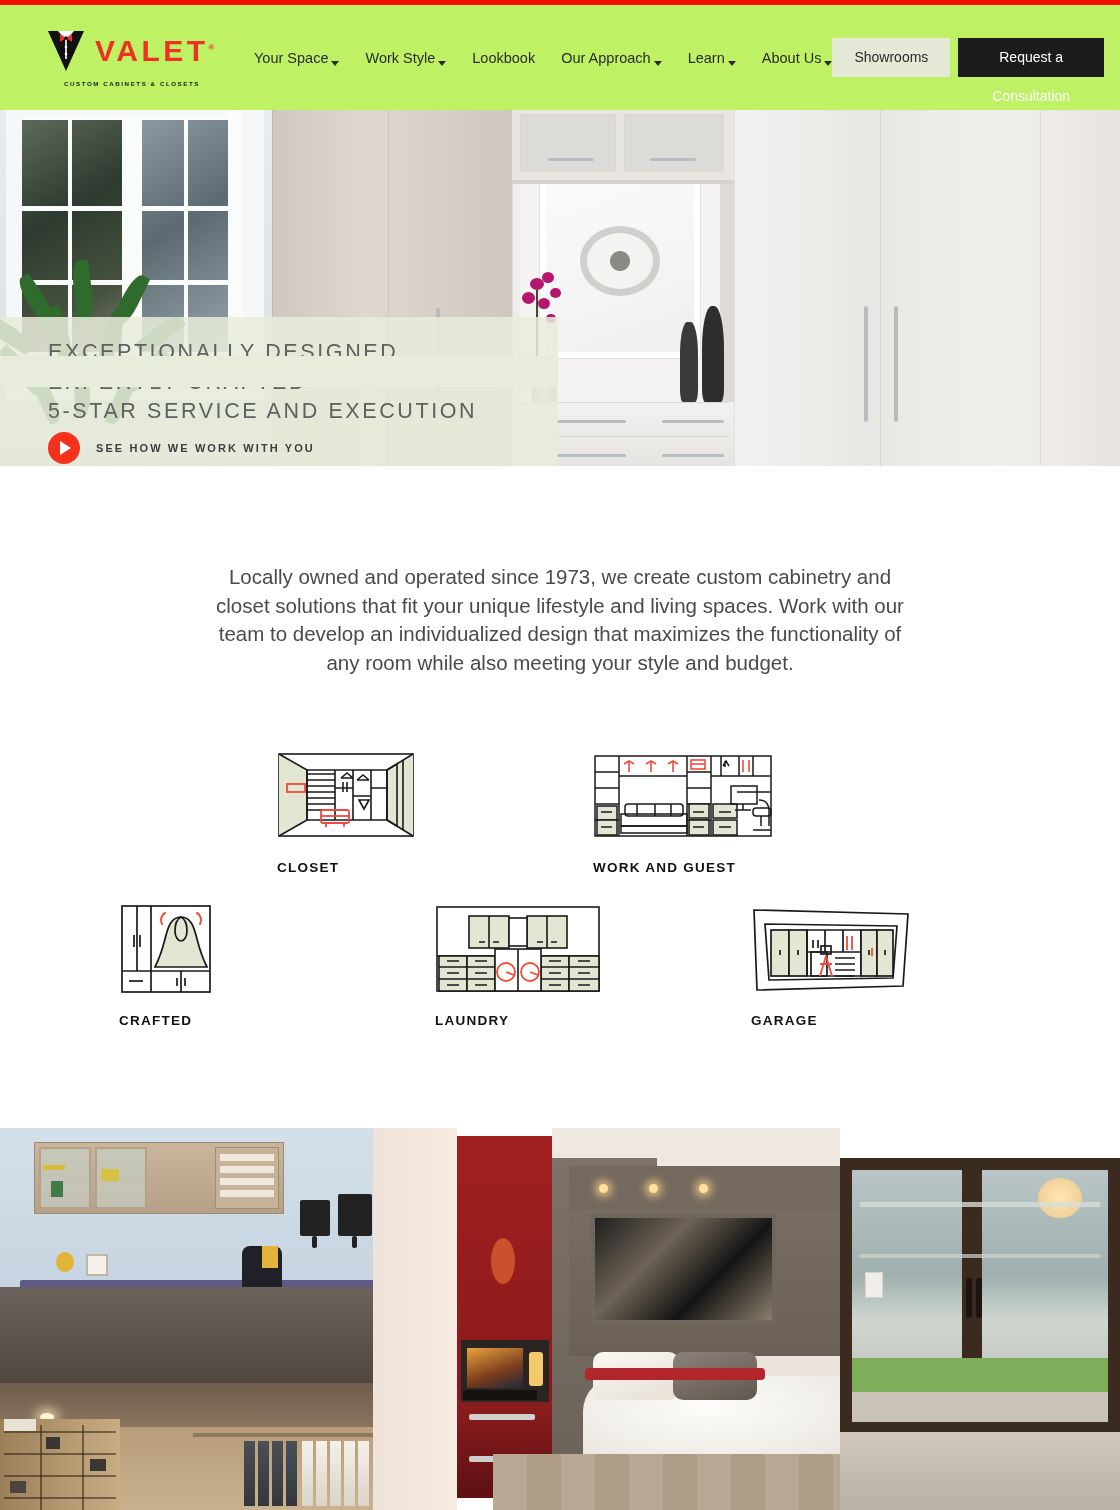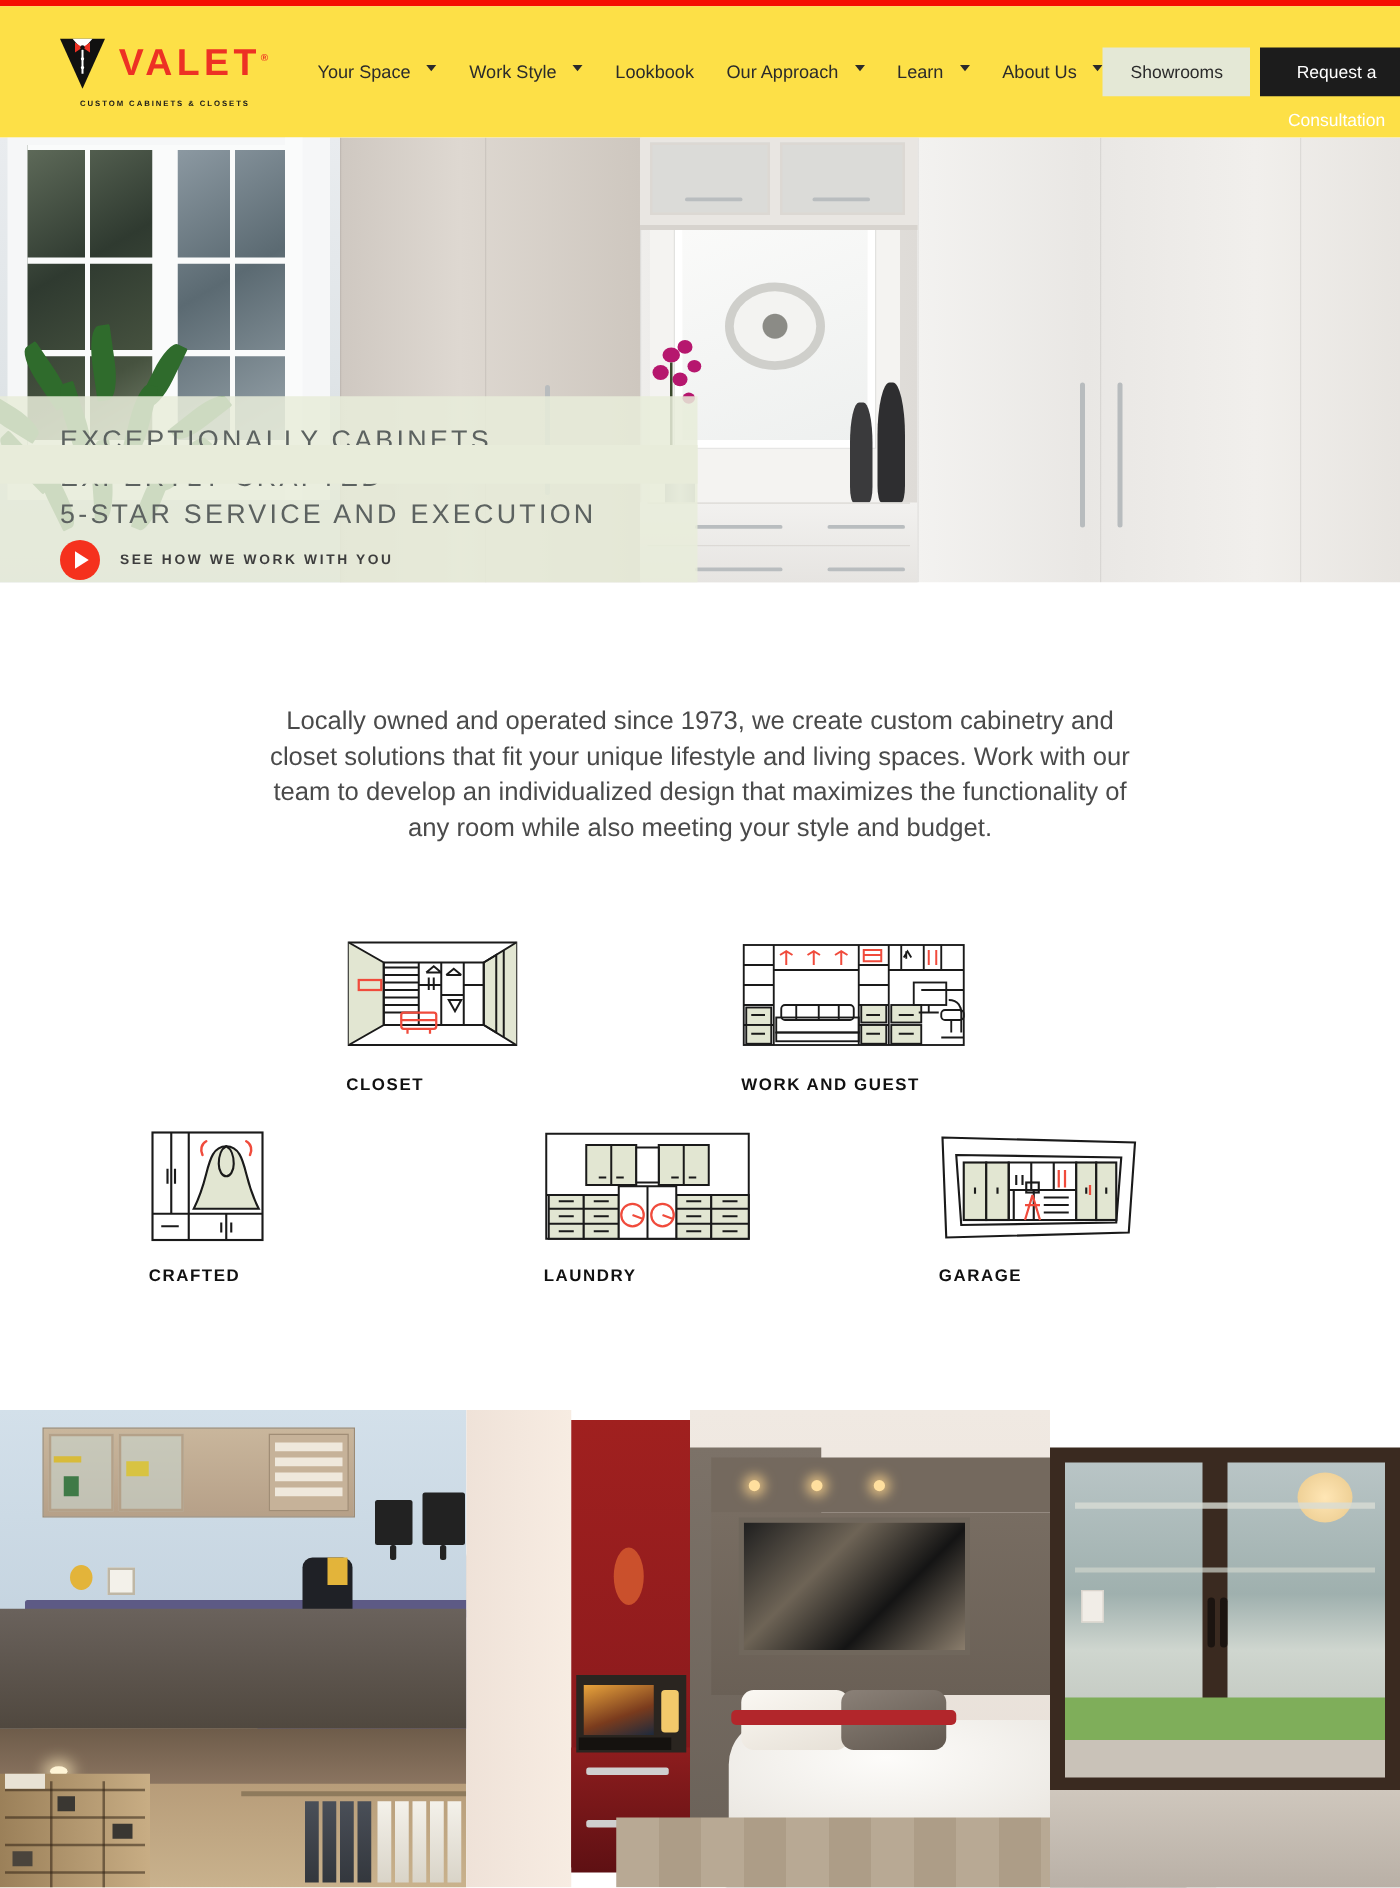--- a/index.html
+++ b/index.html
@@ -9,40 +9,40 @@
     font-family:"Liberation Sans", sans-serif;
     overflow:hidden;
   }
   .page { position:relative; width:1120px; height:1510px; background:#fff; }
 
   
   .topbar { height:5px; background:#f50d02; width:100%; }
 
   
   .header {
-    height:105px; width:100%; background:#fde047;
+    height:105px; width:100%; background:#bef264;
     display:flex; align-items:center; padding:0 16px 0 58px;
   }
   .logo { display:flex; flex-direction:column; align-items:center; width:148px; }
   .logo-row { display:flex; align-items:center; gap:9px; }
   .logo-mark { width:40px; height:44px; position:relative; }
   .logo-word {
     color:#ed3124; font-size:30px; font-weight:bold; letter-spacing:3.5px;
     line-height:1; position:relative; font-family:"Liberation Sans", sans-serif;
   }
   .logo-word sup { font-size:8px; vertical-align:super; }
   .logo-sub {
     margin-top:7px; font-size:6.2px; letter-spacing:1.55px; color:#1a1a1a;
     font-weight:bold; text-align:center; width:100%;
   }
 
   .nav { display:flex; align-items:center; gap:26px; margin-left:48px; }
   .nav-item {
     font-size:14.5px; color:#2b2b2b; white-space:nowrap; cursor:pointer;
-    display:flex; align-items:flex-start; gap:13px;
+    display:flex; align-items:flex-end; gap:3px;
   }
   .caret {
     width:0; height:0; border-left:4px solid transparent;
     border-right:4px solid transparent; border-top:5px solid #2b2b2b;
     display:inline-block; margin-top:2px;
   }
 
   .actions { margin-left:auto; display:flex; align-items:center; gap:8px; }
   .btn-showrooms {
     background:#e4e8d6; color:#2b2b2b; font-size:14px;
@@ -396,21 +396,21 @@
 
       <div style="position:absolute; left:512px; top:0; width:222px; height:74px; background:#e9e6e2; border-bottom:4px solid #d7d3ce;"></div>
       <div style="position:absolute; left:520px; top:4px; width:96px; height:58px; background:rgba(205,208,205,0.5); border:2px solid #dcd8d3;"></div>
       <div style="position:absolute; left:624px; top:4px; width:100px; height:58px; background:rgba(205,208,205,0.5); border:2px solid #dcd8d3;"></div>
       <div class="hp-dhandle" style="left:548px; top:48px; width:46px;"></div>
       <div class="hp-dhandle" style="left:650px; top:48px; width:46px;"></div>
     </div>
 
     <div class="hero-overlay"></div>
     <div class="hero-lines">
-      <div>EXCEPTIONALLY CABINETS</div>
+      <div>EXCEPTIONALLY DESIGNED</div>
       <div>EXPERTLY CRAFTED</div>
       <div>5-STAR SERVICE AND EXECUTION</div>
     </div>
   </div>
 
   <div class="hero-overlay-foot"></div>
 
   <div class="cta-row">
     <span class="play-btn">
       <span class="play-tri"></span>

